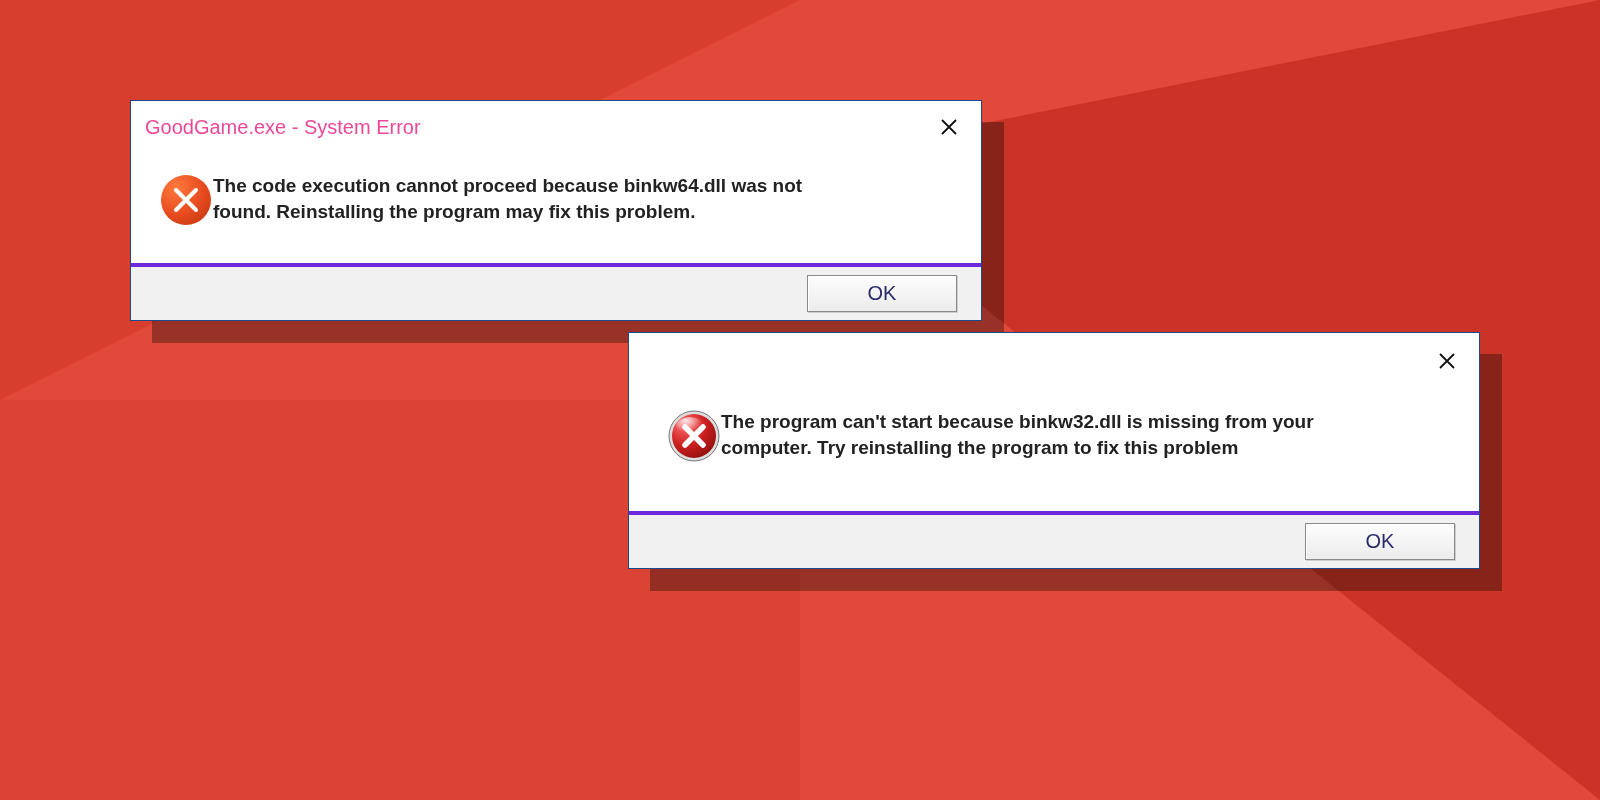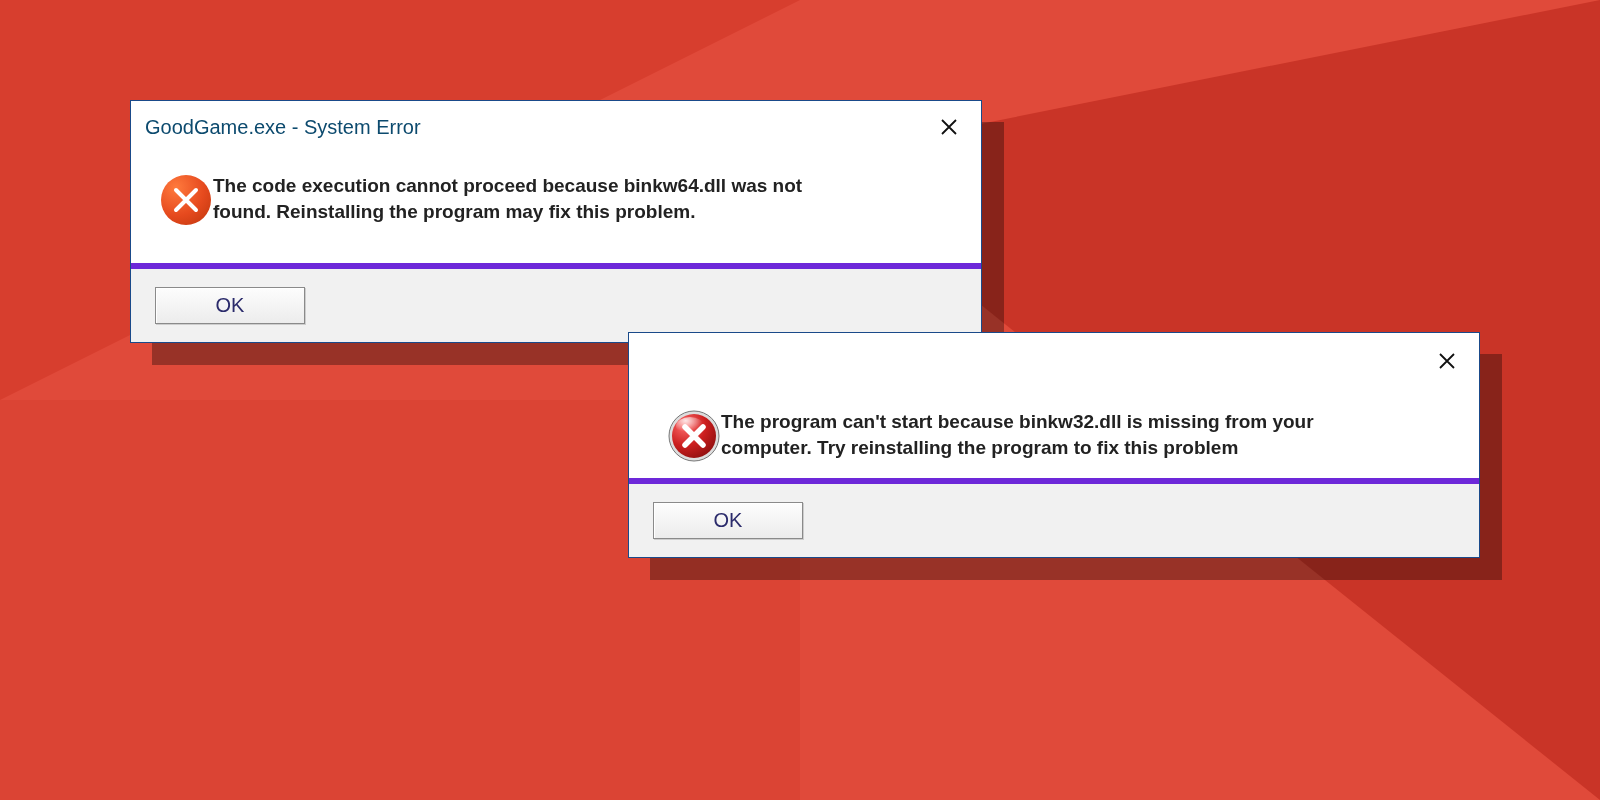--- a/index.html
+++ b/index.html
@@ -55,21 +55,21 @@
   }
   .titlebar {
     display: flex;
     align-items: center;
     justify-content: space-between;
     padding: 10px 14px 6px 14px;
     background: #fff;
   }
   .title {
     font-size: 20px;
-    color: #0c4a6e;
+    color: #ec4899;
     font-weight: 400;
   }
   .close-btn {
     width: 36px; height: 32px;
     display: flex; align-items: center; justify-content: center;
     cursor: pointer;
   }
   .close-btn svg { width: 18px; height: 18px; }
   .content {
     display: flex;
@@ -83,44 +83,45 @@
   }
   .msg {
     font-size: 19px;
     line-height: 1.35;
     color: #222;
     font-weight: 600;
     max-width: 640px;
   }
   .footer {
     background: #f1f1f1;
-    border-top: 6px solid #6d28d9;
-    padding: 18px 24px;
+    border-top: 4px solid #6d28d9;
+    padding: 8px 24px;
     display: flex;
+    justify-content: flex-end;
   }
   .ok-btn {
     min-width: 150px;
     padding: 6px 0;
     font-size: 20px;
     color: #2b2b6b;
     text-align: center;
     background: linear-gradient(#fdfdfd, #ececec);
     border: 1px solid #8a8a8a;
     box-shadow: inset 1px 1px 0 #fff, 1px 1px 0 rgba(0,0,0,0.15);
     cursor: pointer;
     font-family: inherit;
   }
   
   #d1 { top: 100px; left: 130px; width: 852px; }
   #d1 .dialog { width: 852px; }
   #d2 { top: 332px; left: 628px; width: 852px; }
   #d2 .dialog { width: 852px; }
   #d2 .titlebar { padding: 12px 14px 4px 14px; }
   #d2 .title { visibility: hidden; }
-  #d2 .content { padding: 28px 28px 15px 38px; }
+  #d2 .content { padding: 28px 28px 48px 38px; }
 </style>
 </head>
 <body>
 
 <div class="bg"></div>
 <div class="bg2"></div>
 
 <div id="d1" class="dialog-wrap">
   <div class="dialog-shadow"></div>
   <div class="dialog">

